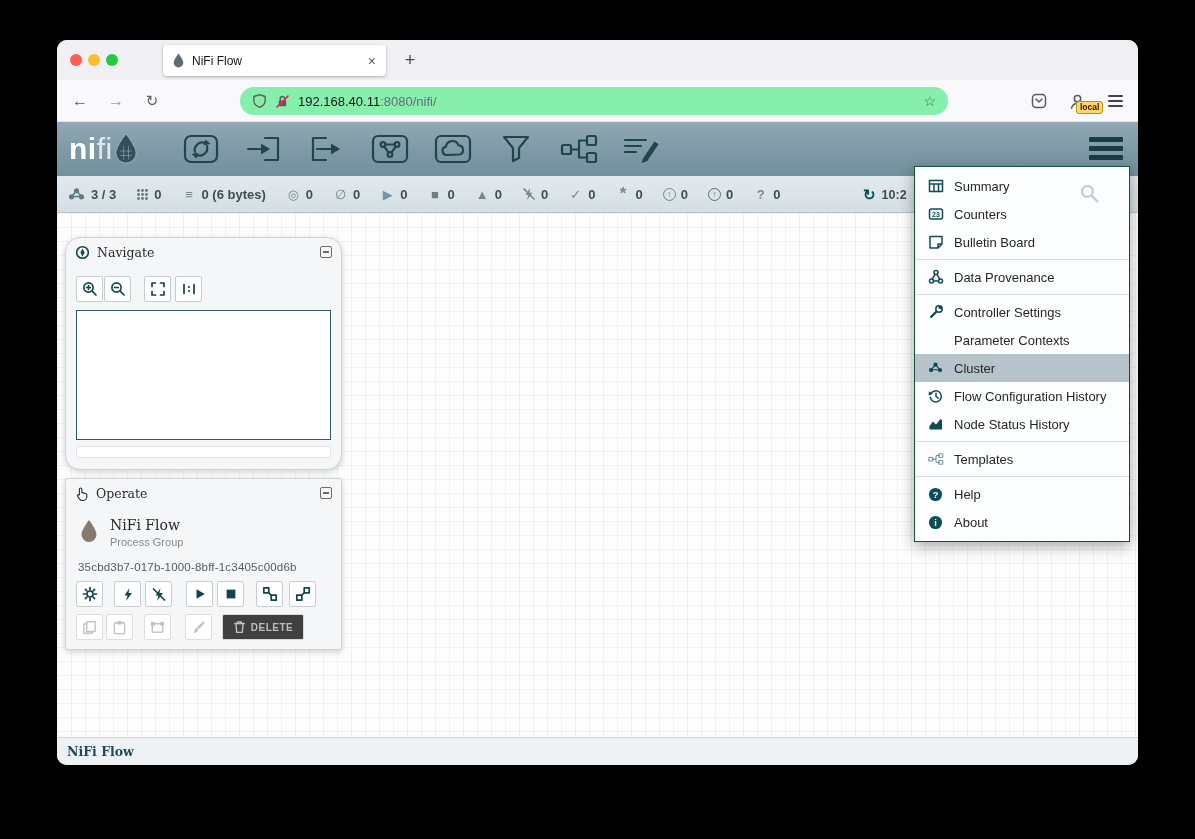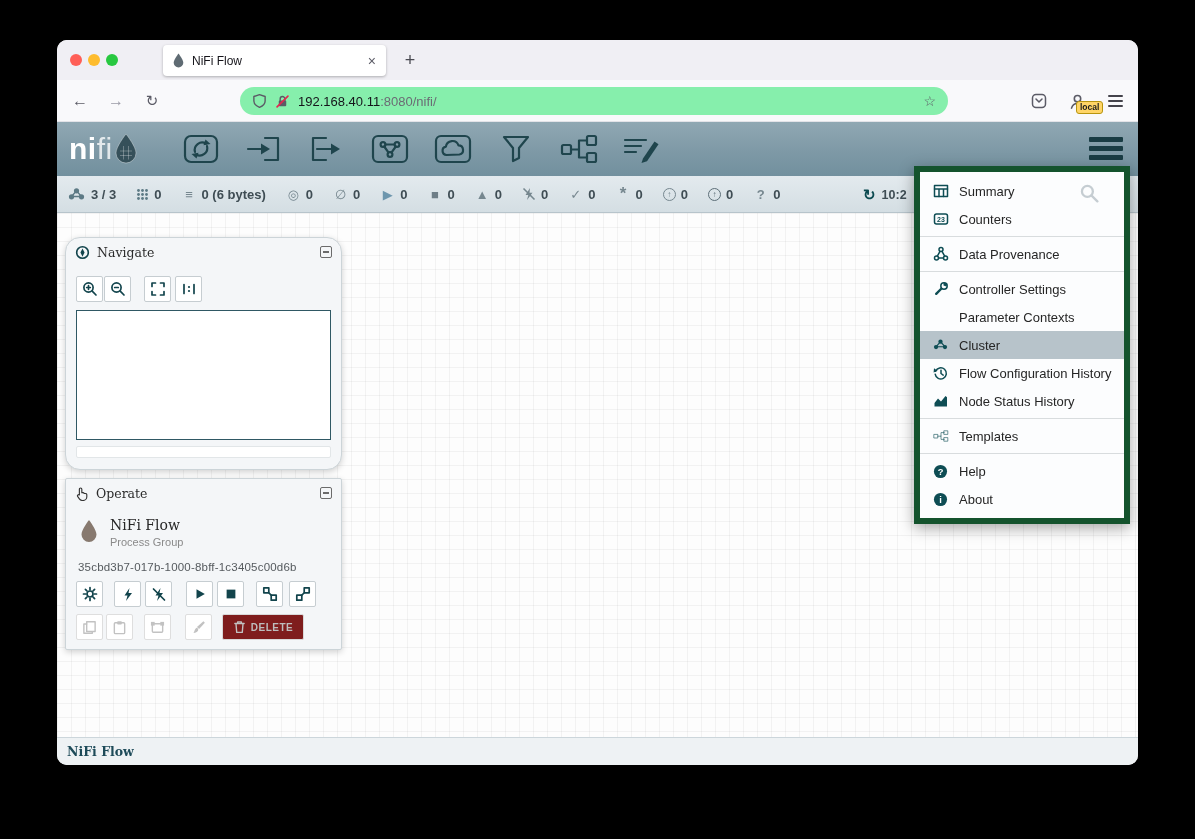--- a/index.html
+++ b/index.html
@@ -83,26 +83,26 @@
   .p-collapse i { display:block; width:6px; height:2px; background:#6b6b6b; }
   .sq-btn { position:absolute; width:27px; height:26px; background:#fff; border:1px solid #c6cdd1; border-radius:2px;
             display:flex; align-items:center; justify-content:center; }
   .minimap { position:absolute; left:10px; top:72px; width:255px; height:130px; background:#fff; border:1px solid #2f5864; }
   .nav-strip { position:absolute; left:10px; top:208px; width:255px; height:12px; background:#fff;
                border:1px solid #e2e6e8; border-radius:2px; }
   .op-name { position:absolute; left:44px; top:38px; font-family:"DejaVu Serif",serif; font-size:14px; color:#262626; }
   .op-type { position:absolute; left:44px; top:57px; font-size:11px; color:#8a8a8a; }
   .op-id   { position:absolute; left:12px; top:82px; font-size:11.5px; color:#555a5e; letter-spacing:.2px; }
   .op-drop { position:absolute; left:13px; top:40px; }
-  .op-del { position:absolute; width:82px; height:26px; background:#7f1d1d; border:1px solid #d9d9d9; border-radius:2px;
+  .op-del { position:absolute; width:82px; height:26px; background:#404040; border:1px solid #d9d9d9; border-radius:2px;
             display:flex; align-items:center; justify-content:center; gap:5px; font-size:10px; font-weight:bold;
             color:#bdbdbd; letter-spacing:.5px; }
 
   
-  .menu { position:absolute; left:857px; top:126px; width:216px; background:#fcfdfe; border:6px solid #14532d;
+  .menu { position:absolute; left:857px; top:126px; width:216px; background:#fcfdfe; border:1px solid #14532d;
           box-shadow:0 4px 14px rgba(0,0,0,.35); padding:5px 0; z-index:40; }
   .mi { height:28px; display:flex; align-items:center; padding:0 10px 0 12px; gap:10px; font-size:13px; color:#262626; }
   .mi .mic { width:17px; display:flex; justify-content:center; }
   .mi.sel { background:#b7c3ca; }
   .mdiv { border-top:1px solid #d8dcde; margin:3px 0; }
   .search-float { position:absolute; left:1022px; top:143px; z-index:50; opacity:.95; }
 
   
   .tl  { stroke:#1f454d; fill:none; stroke-width:2.2; stroke-linecap:round; stroke-linejoin:round; }
   .tlf { fill:#1f454d; }
@@ -480,20 +480,28 @@
       </div>
       <div class="mi">
         <span class="mic">
           <svg width="16" height="16" viewBox="0 0 16 16">
               <rect class="mk" x="1.5" y="3" width="13" height="10" rx="2"></rect>
               <text x="8" y="10.8" text-anchor="middle" font-size="7" font-weight="bold" fill="#0e4d54">23</text>
             </svg>
         </span>
         <span>Counters</span>
       </div>
+      <div class="mi">
+        <span class="mic">
+          <svg width="16" height="16" viewBox="0 0 16 16">
+              <path class="mk" d="M2 2.5 h12 v7.5 l-4 4 H2 z M10 14 V10 h4"></path>
+            </svg>
+        </span>
+        <span>Bulletin Board</span>
+      </div>
       <div class="mdiv"></div>
       <div class="mi">
         <span class="mic">
           <svg width="16" height="16" viewBox="0 0 16 16">
               <circle class="mk" cx="8" cy="3.5" r="2"></circle>
               <circle class="mk" cx="3.5" cy="12" r="2"></circle>
               <circle class="mk" cx="12.5" cy="12" r="2"></circle>
               <path class="mk" d="M7 5.3 L4.3 10.2 M9 5.3 l2.7 4.9 M5.5 12 h5"></path>
             </svg>
         </span>

